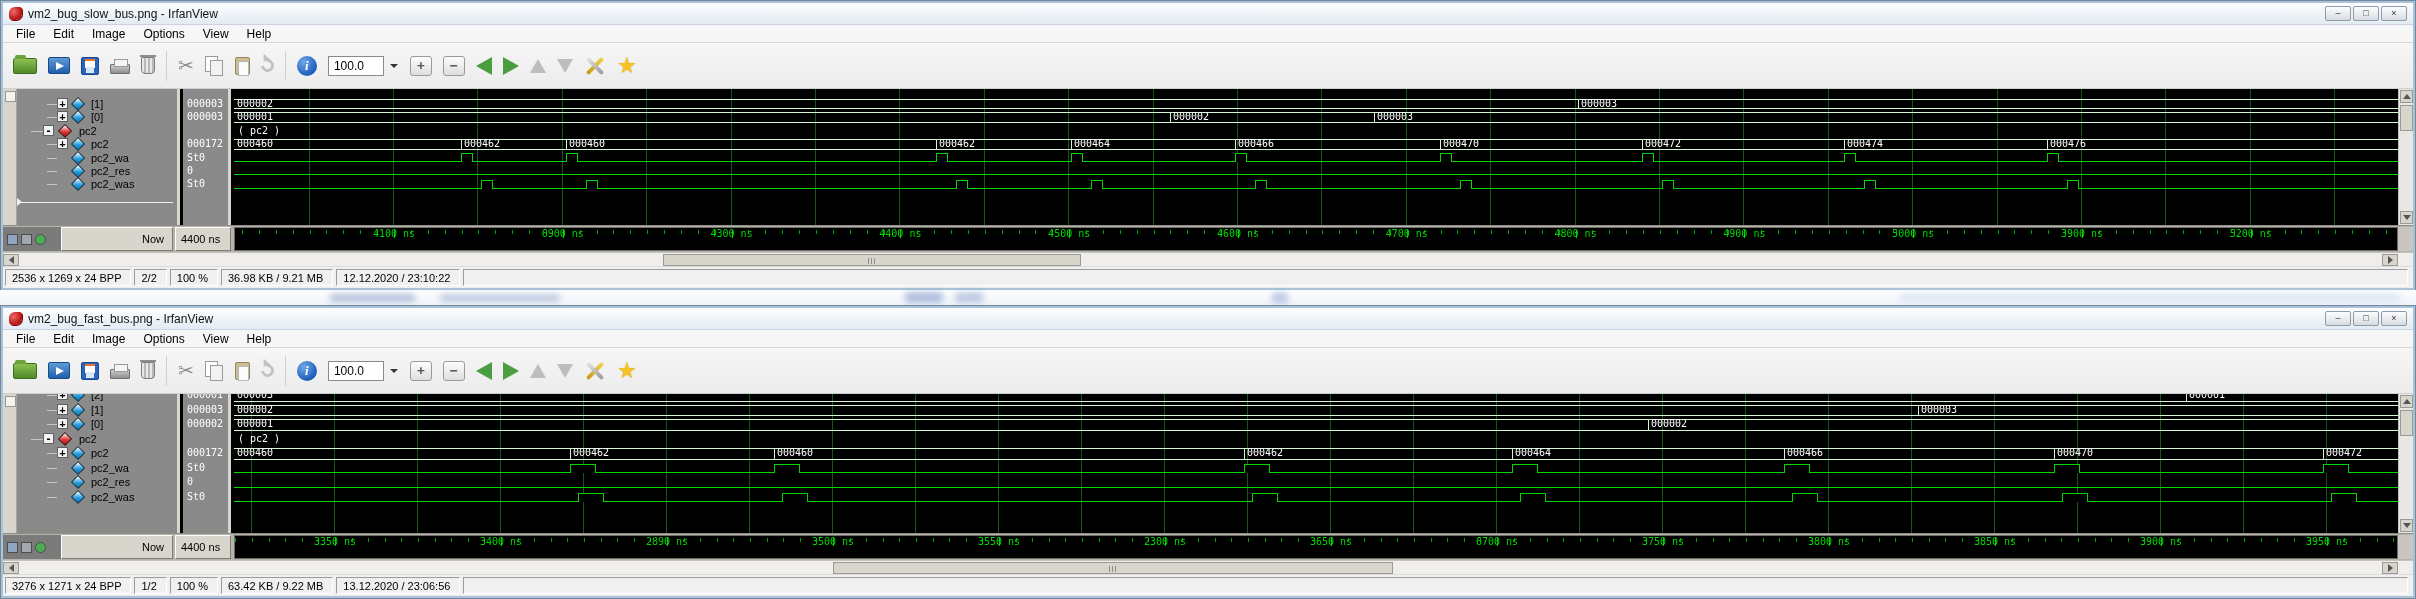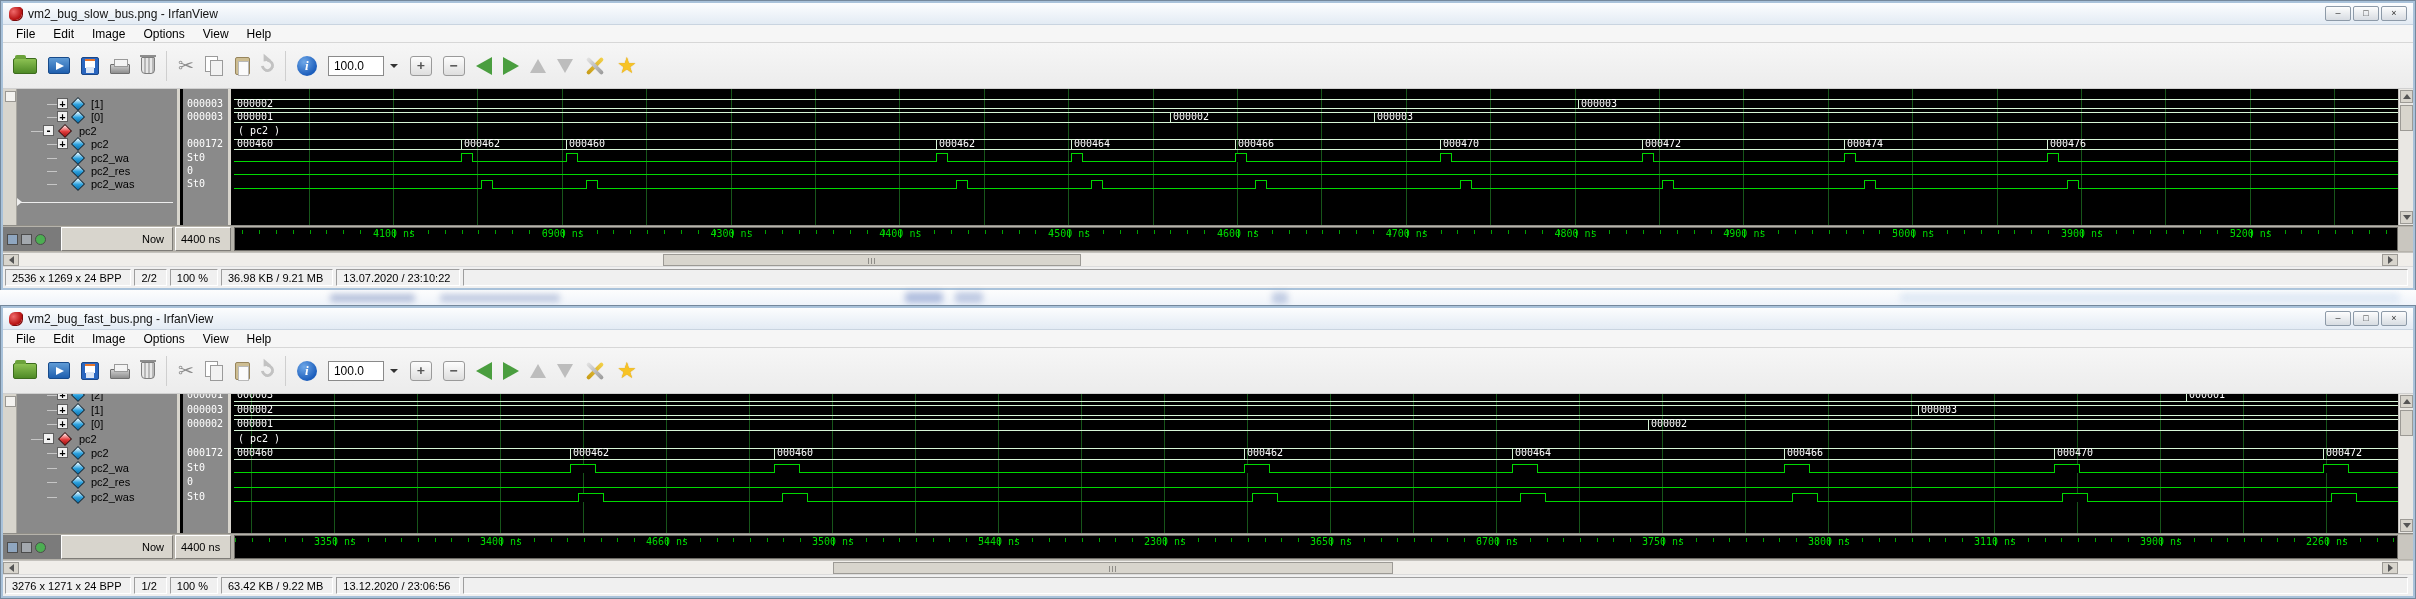--- a/index.html
+++ b/index.html
@@ -500,21 +500,21 @@
         <div class="hbtn l"></div>
         <div class="hthumb" style="left: 660px; width: 418px;"></div>
         <div class="hbtn r"></div>
       </div>
     </div>
     <div class="statusbar">
         <div class="seg">2536 x 1269 x 24 BPP</div>
         <div class="seg">2/2</div>
         <div class="seg">100 %</div>
         <div class="seg">36.98 KB / 9.21 MB</div>
-        <div class="seg">13.07.2020 / 23:10:22</div>
+        <div class="seg">12.12.2020 / 23:10:22</div>
         <div class="seg fill"></div>
       </div>
   </div>
 
   <div class="gap">
     <div class="smudge" style="left:330px;top:4px;width:85px;height:8px;background:#7f92c0;opacity:.55;"></div>
     <div class="smudge" style="left:440px;top:4px;width:120px;height:8px;background:#8a9cc6;opacity:.5;"></div>
     <div class="smudge" style="left:905px;top:2px;width:38px;height:11px;background:#6d86c2;opacity:.5;"></div>
     <div class="smudge" style="left:955px;top:2px;width:28px;height:11px;background:#7d93c6;opacity:.45;"></div>
     <div class="smudge" style="left:1272px;top:2px;width:16px;height:12px;background:#8fa3cc;opacity:.5;"></div>
@@ -855,41 +855,41 @@
             <div class="mtick" style="left: 2092px;"></div>
             <div class="mtick" style="left: 2108.6px;"></div>
             <div class="mtick" style="left: 2125.2px;"></div>
             <div class="mtick" style="left: 2141.8px;"></div>
             <div class="mtick" style="left: 2158.4px;"></div>
             <div class="Mtick" style="left: 100px;"></div>
             <div class="tlabel" style="left: 100px;">3350 ns</div>
             <div class="Mtick" style="left: 266px;"></div>
             <div class="tlabel" style="left: 266px;">3400 ns</div>
             <div class="Mtick" style="left: 432px;"></div>
-            <div class="tlabel" style="left: 432px;">4660 ns</div>
+            <div class="tlabel" style="left: 432px;">2890 ns</div>
             <div class="Mtick" style="left: 598px;"></div>
             <div class="tlabel" style="left: 598px;">3500 ns</div>
             <div class="Mtick" style="left: 764px;"></div>
-            <div class="tlabel" style="left: 764px;">5440 ns</div>
+            <div class="tlabel" style="left: 764px;">3550 ns</div>
             <div class="Mtick" style="left: 930px;"></div>
             <div class="tlabel" style="left: 930px;">2300 ns</div>
             <div class="Mtick" style="left: 1096px;"></div>
             <div class="tlabel" style="left: 1096px;">3650 ns</div>
             <div class="Mtick" style="left: 1262px;"></div>
             <div class="tlabel" style="left: 1262px;">6700 ns</div>
             <div class="Mtick" style="left: 1428px;"></div>
             <div class="tlabel" style="left: 1428px;">3750 ns</div>
             <div class="Mtick" style="left: 1594px;"></div>
             <div class="tlabel" style="left: 1594px;">3800 ns</div>
             <div class="Mtick" style="left: 1760px;"></div>
-            <div class="tlabel" style="left: 1760px;">3110 ns</div>
+            <div class="tlabel" style="left: 1760px;">3850 ns</div>
             <div class="Mtick" style="left: 1926px;"></div>
             <div class="tlabel" style="left: 1926px;">3900 ns</div>
             <div class="Mtick" style="left: 2092px;"></div>
-            <div class="tlabel" style="left: 2092px;">2260 ns</div>
+            <div class="tlabel" style="left: 2092px;">3950 ns</div>
           </div>
         <div class="tl-corner"></div>
       </div>
       <div class="hscroll">
         <div class="hbtn l"></div>
         <div class="hthumb" style="left: 830px; width: 560px;"></div>
         <div class="hbtn r"></div>
       </div>
     </div>
     <div class="statusbar">

